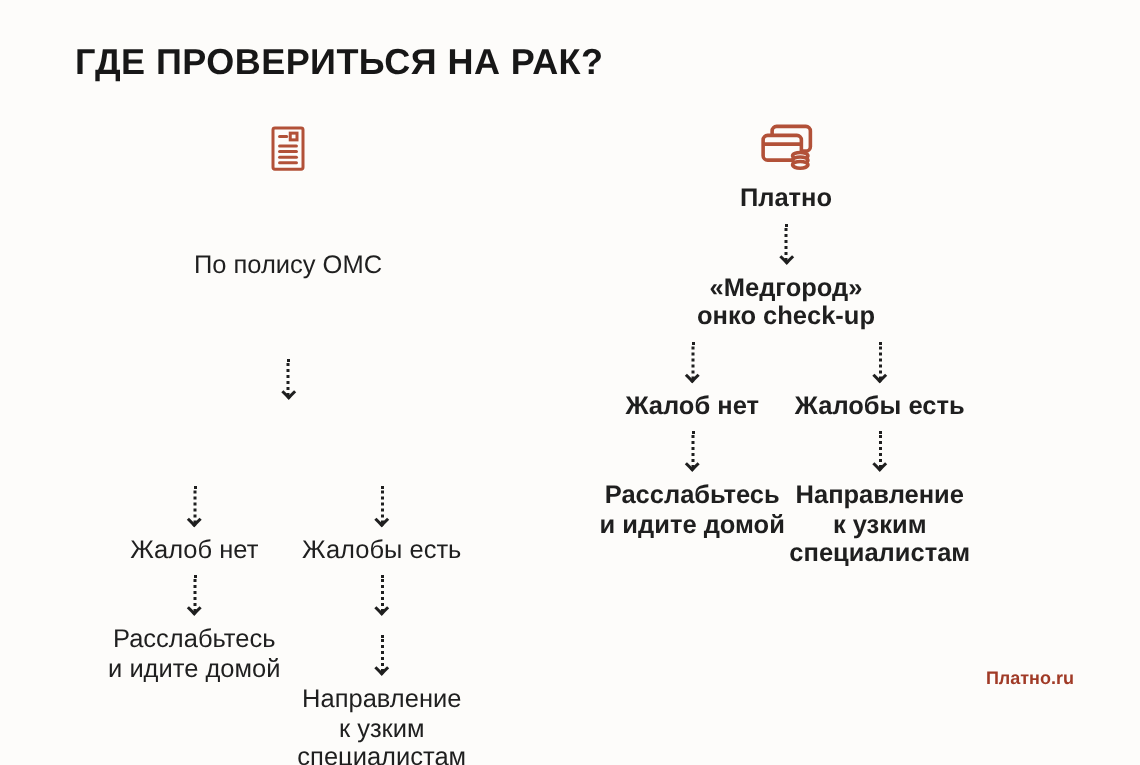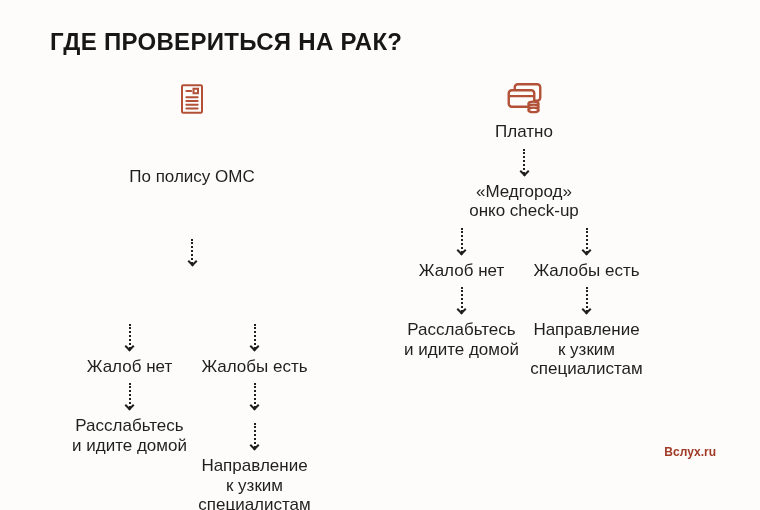--- a/index.html
+++ b/index.html
@@ -23,21 +23,21 @@
     position:absolute;left:50px;top:28px;
     font-size:24px;font-weight:bold;letter-spacing:.3px;
     color:#171717;white-space:nowrap;
   }
 
   .column{
     position:absolute;top:82px;width:288px;
     display:flex;flex-direction:column;align-items:center;
   }
   .column.left{left:48px;gap:45px;}
-  .column.right{left:380px;}
+  .column.right{left:380px;font-weight:bold;}
 
   .icon{display:block;height:36px;color:var(--accent);margin-bottom:2px;}
   .icon svg{display:block;}
 
   .node{
     font-size:17px;line-height:1.15;text-align:center;
     color:var(--text);
   }
   .root-label{margin-top:2px;}
 
@@ -157,15 +157,15 @@
         <div class="node condition-label">Жалобы есть</div>
         <div class="arrow">
           <i class="line"></i>
           <i class="head"></i>
         </div>
         <div class="node outcome-label">Направление<br>к узким<br>специалистам</div>
       </div>
     </div>
   </div>
 
-  <div class="watermark">Вслух.ru</div>
+  <div class="watermark">Платно.ru</div>
 
 </div>
 
 </body></html>

